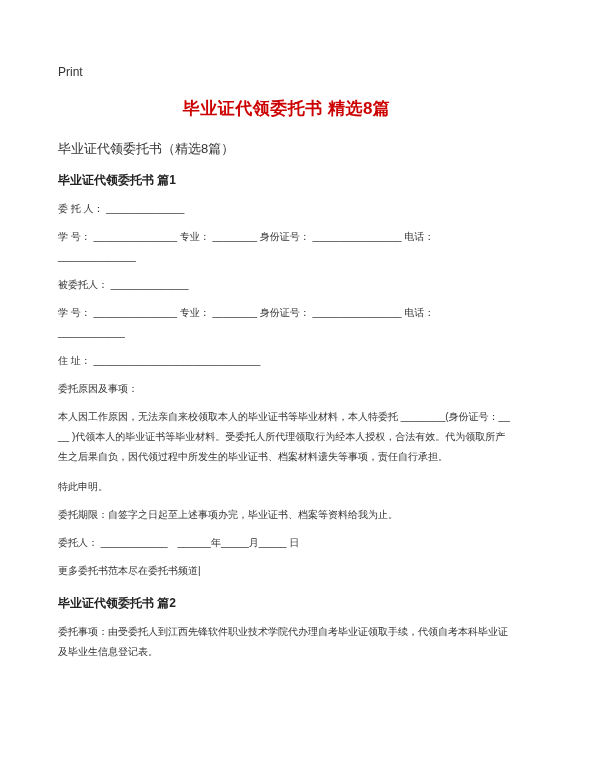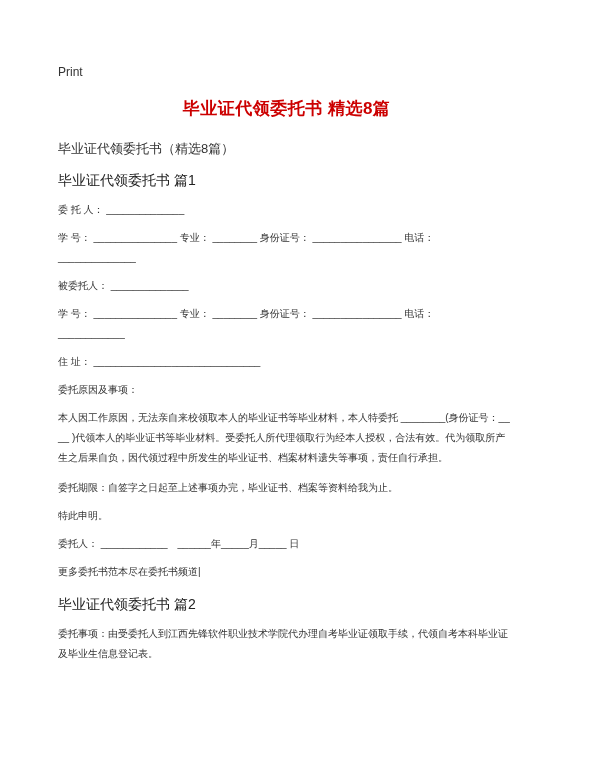--- a/index.html
+++ b/index.html
@@ -30,22 +30,22 @@
       font-weight: bold;
       color: #cc0000;
       margin: 8px 0 20px 0;
       letter-spacing: 0.5px;
     }
     .intro {
       font-size: 13px;
       margin: 16px 0 14px 0;
     }
     .sec-heading {
-      font-size: 14px;
-      font-weight: normal;
+      font-size: 12px;
+      font-weight: bold;
       color: #222222;
       margin: 14px 0 10px 0;
     }
     .line {
       font-size: 10px;
       line-height: 20px;
       margin: 0 0 8px 0;
       word-break: break-all;
       white-space: pre-wrap;
     }
@@ -81,23 +81,23 @@
   <p class="line no-gap">学 号： _______________ 专业： ________ 身份证号： ________________ 电话：</p>
 
   <p class="line">____________</p>
 
   <p class="line">住 址： ______________________________</p>
 
   <p class="line">委托原因及事项：</p>
 
   <p class="line block">本人因工作原因，无法亲自来校领取本人的毕业证书等毕业材料，本人特委托 ________(身份证号：____ )代领本人的毕业证书等毕业材料。受委托人所代理领取行为经本人授权，合法有效。代为领取所产生之后果自负，因代领过程中所发生的毕业证书、档案材料遗失等事项，责任自行承担。</p>
 
+  <p class="line">特此申明。</p>
+
   <p class="line">委托期限：自签字之日起至上述事项办完，毕业证书、档案等资料给我为止。</p>
-
-  <p class="line">特此申明。</p>
 
   <p class="line">委托人： ____________　______年_____月_____ 日</p>
 
   <p class="line">更多委托书范本尽在委托书频道|</p>
 
   <h2 class="sec-heading">毕业证代领委托书 篇2</h2>
 
 
   <p class="line block">委托事项：由受委托人到江西先锋软件职业技术学院代办理自考毕业证领取手续，代领自考本科毕业证及毕业生信息登记表。</p>
 

